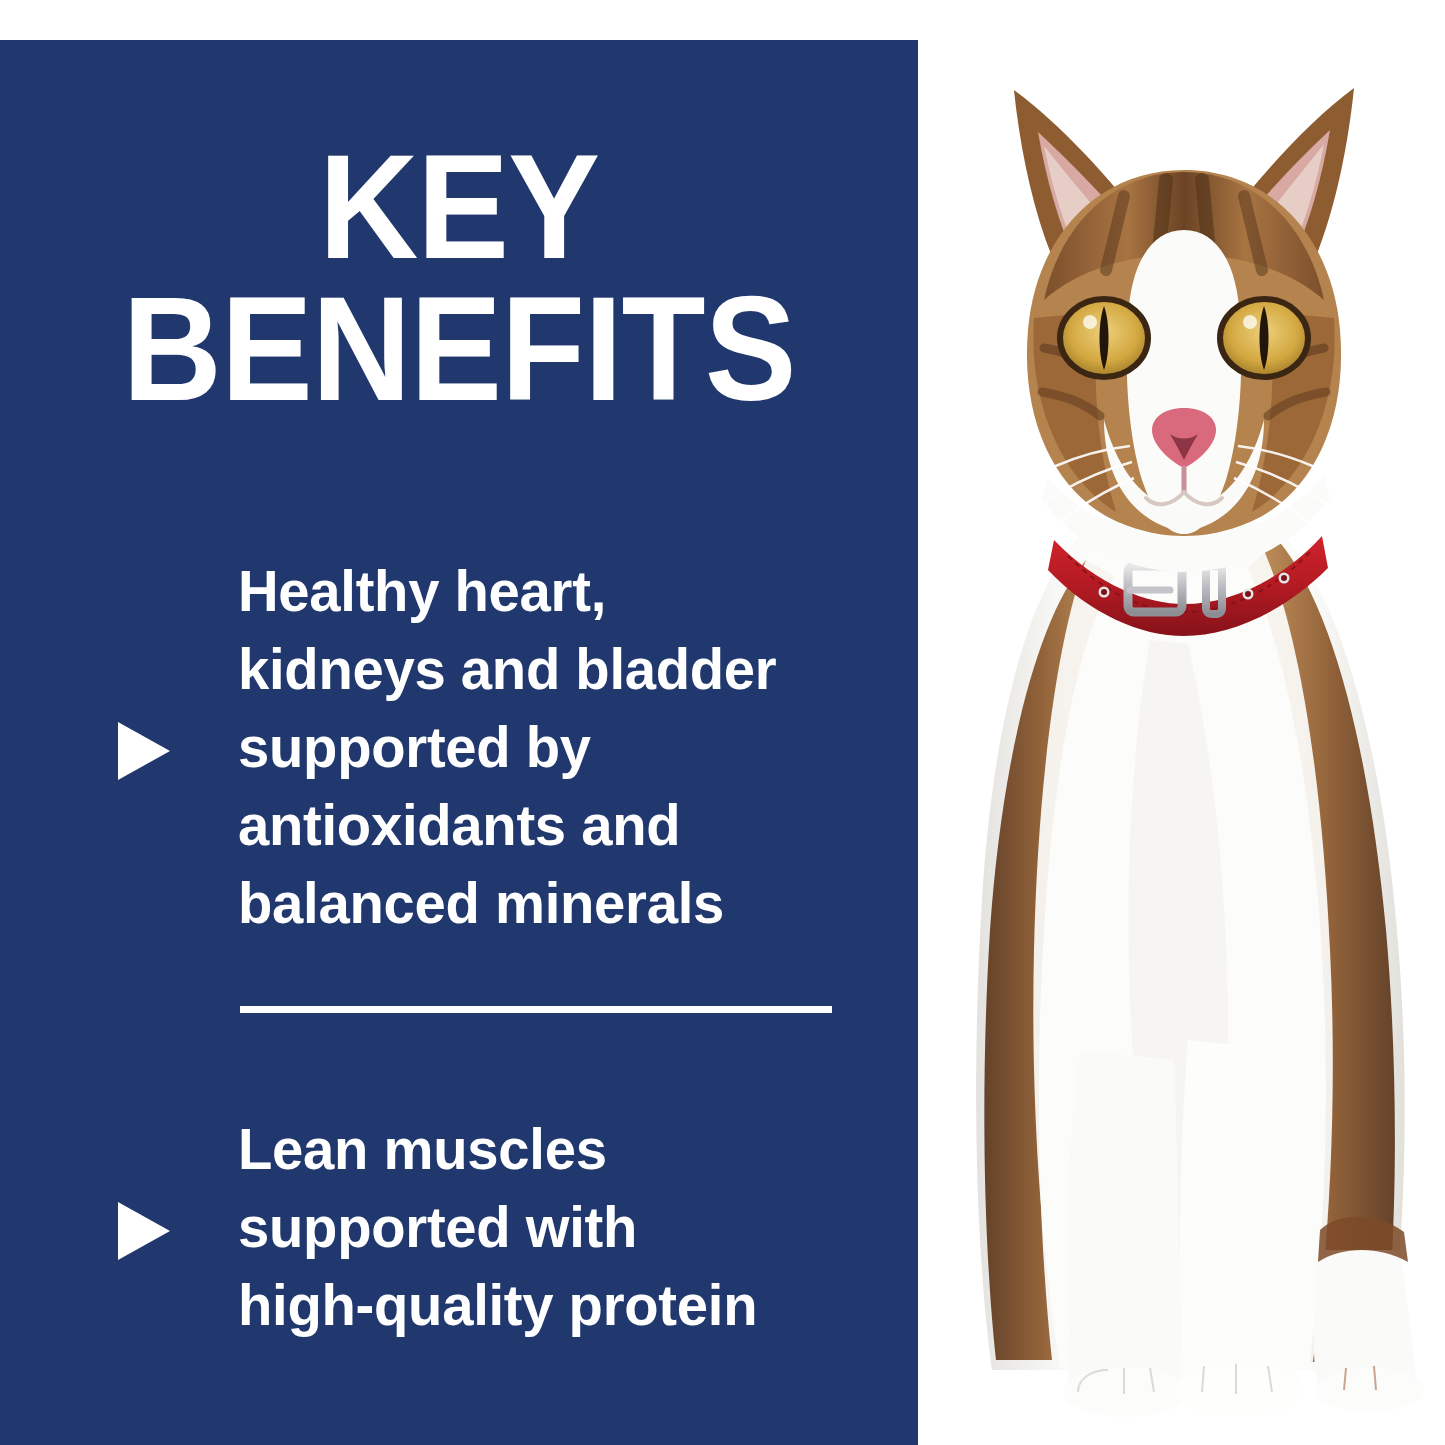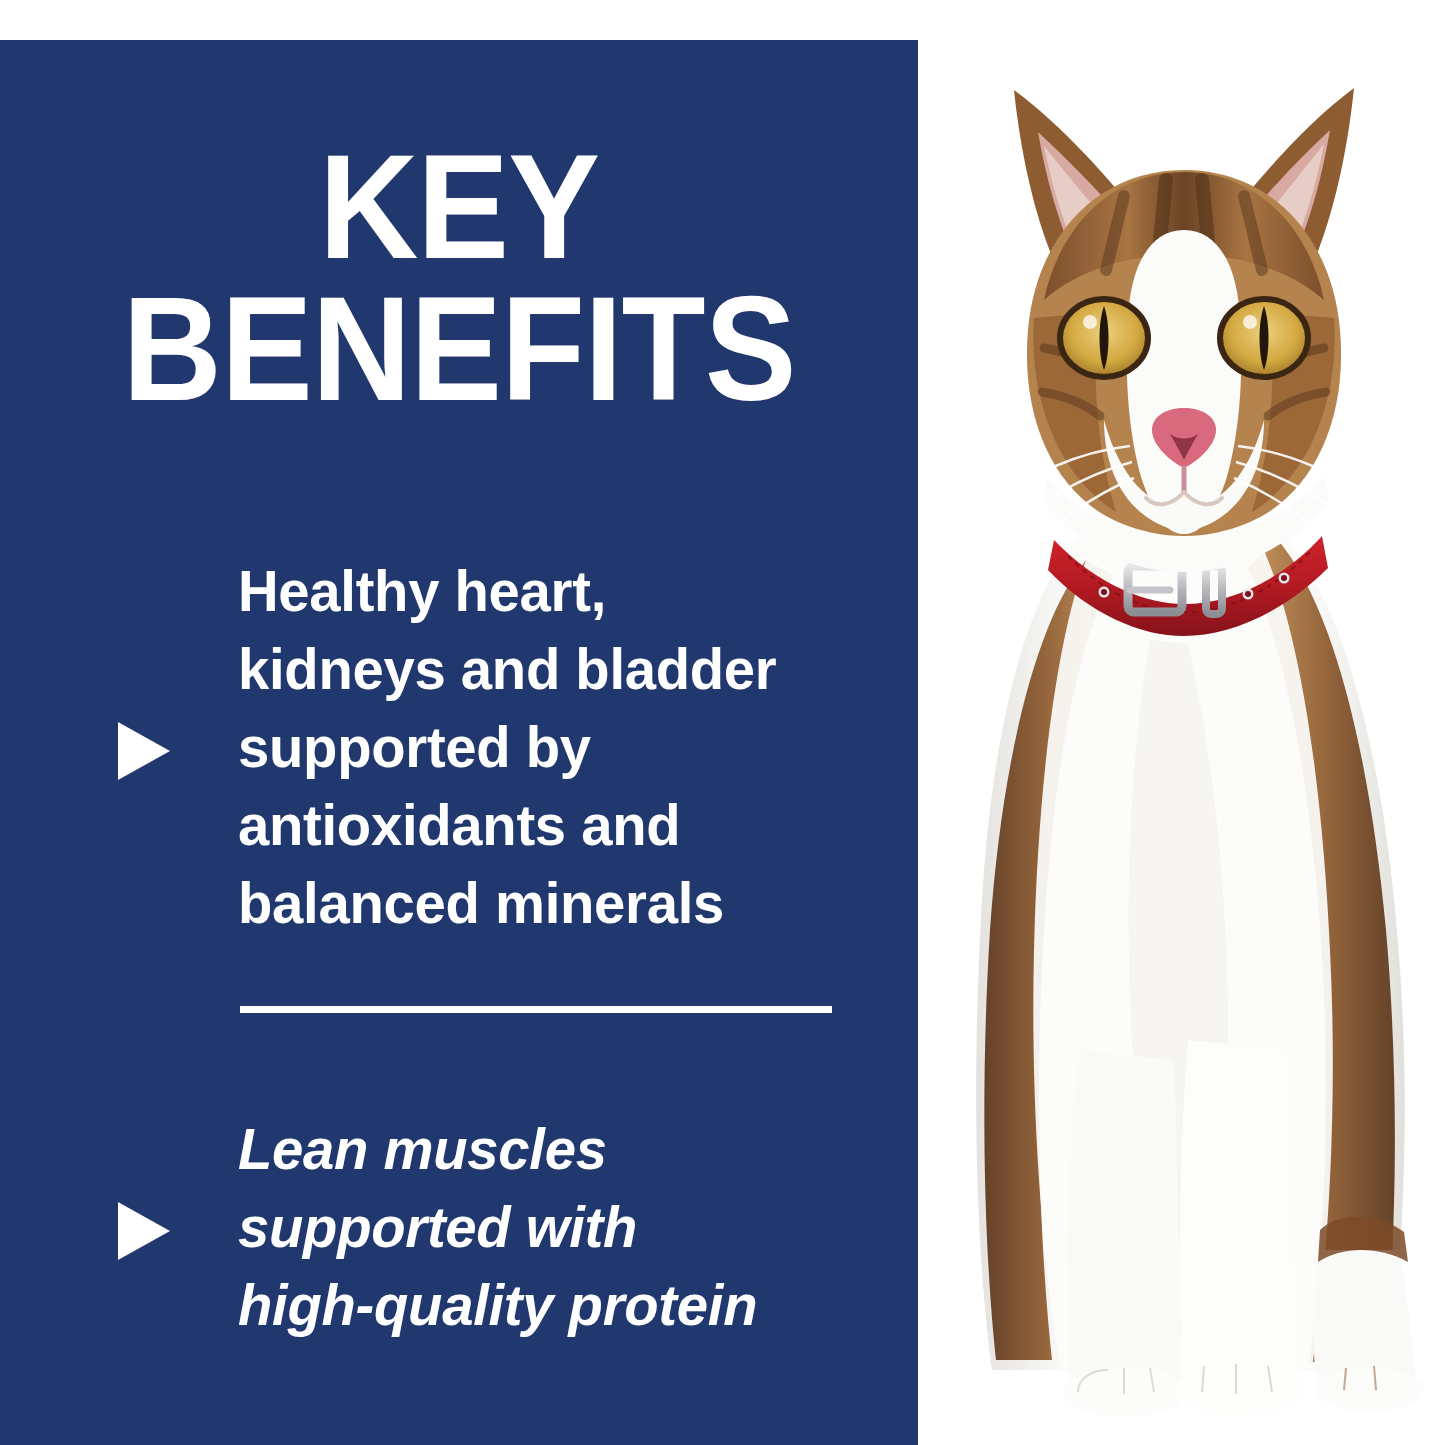--- a/index.html
+++ b/index.html
@@ -49,21 +49,21 @@
 
   
   .benefit {
     position: absolute;
     display: flex;
     align-items: center;
     left: 118px;
     width: 760px;
   }
   .benefit-1 { top: 512px; }
-  .benefit-2 { top: 1070px; font-style: italic; }
+  .benefit-2 { top: 1070px; }
 
   .tri-bullet {
     flex: 0 0 auto;
     width: 0;
     height: 0;
     margin-top: 8px;
     margin-right: 68px;
     border-top: 29px solid transparent;
     border-bottom: 29px solid transparent;
     border-left: 52px solid #ffffff;

